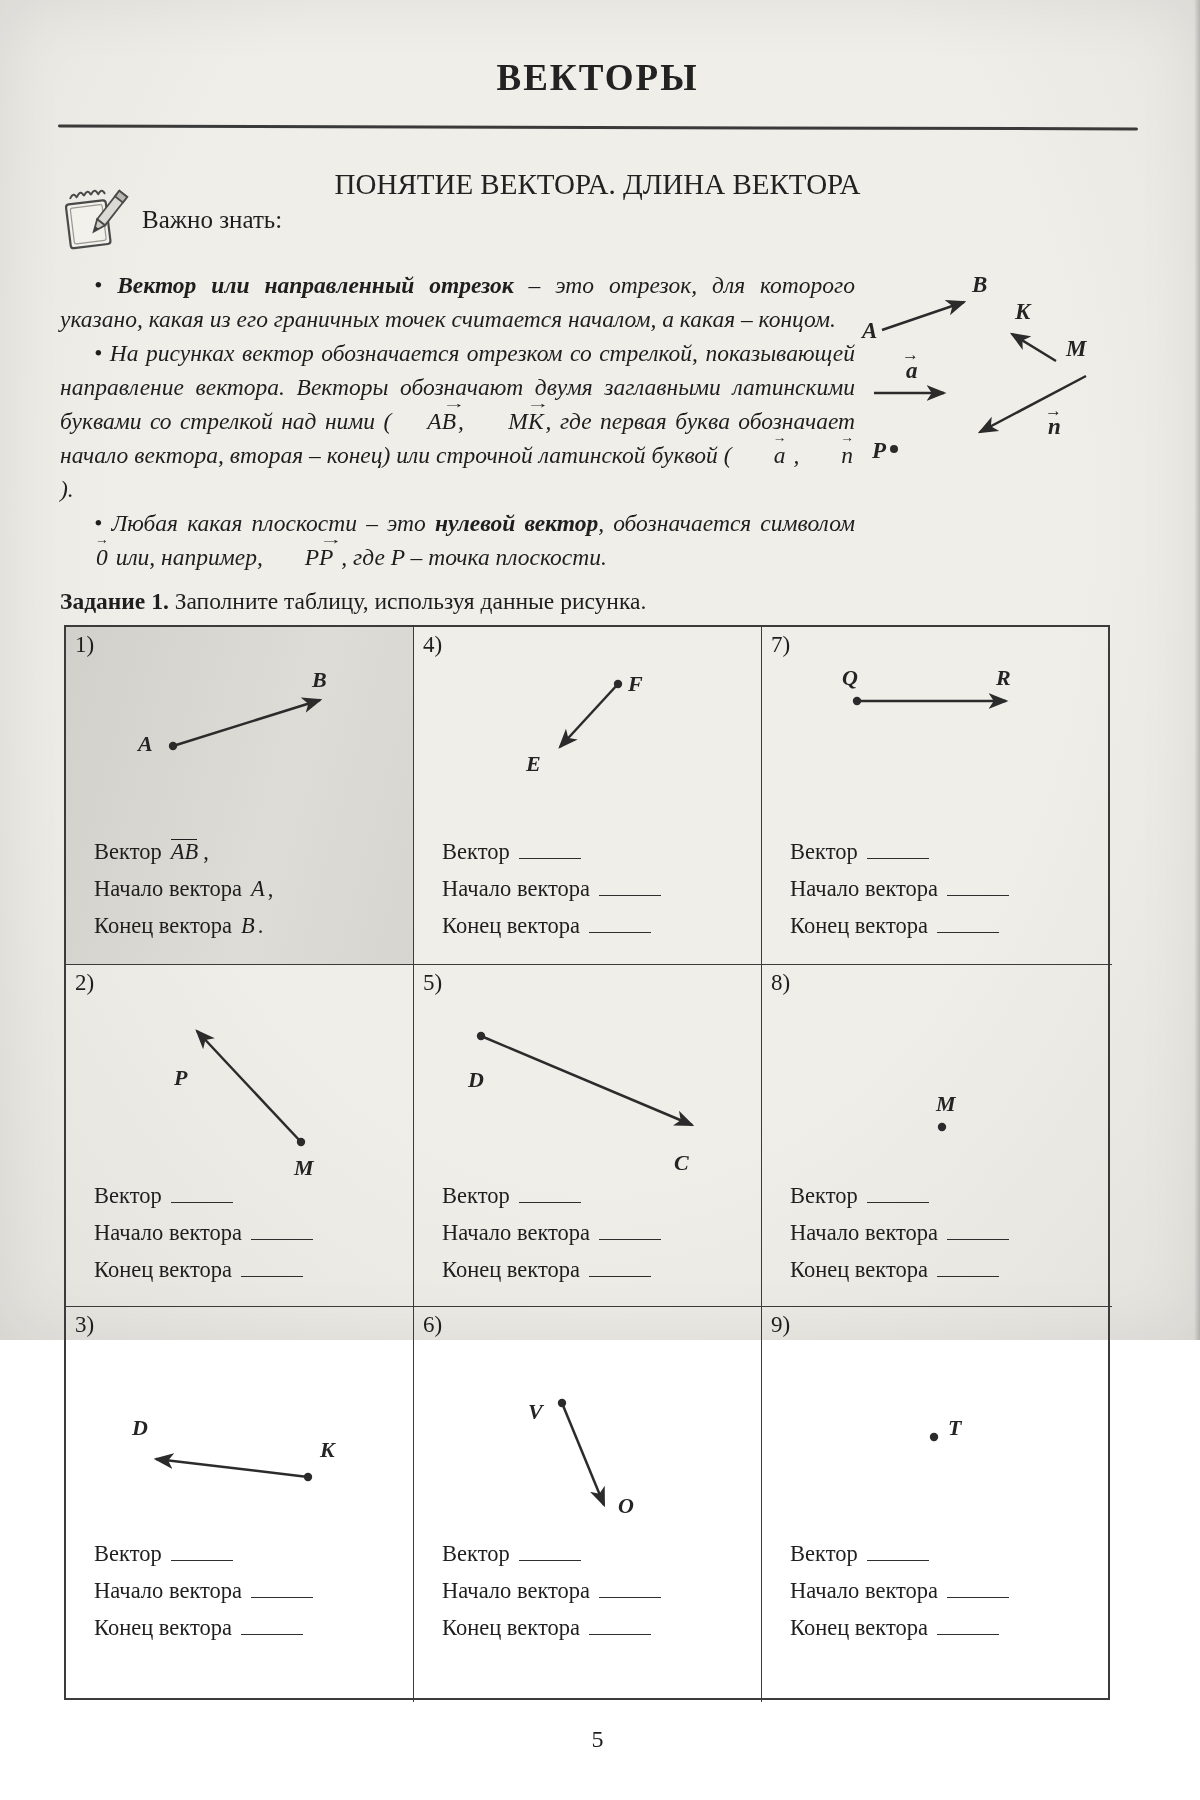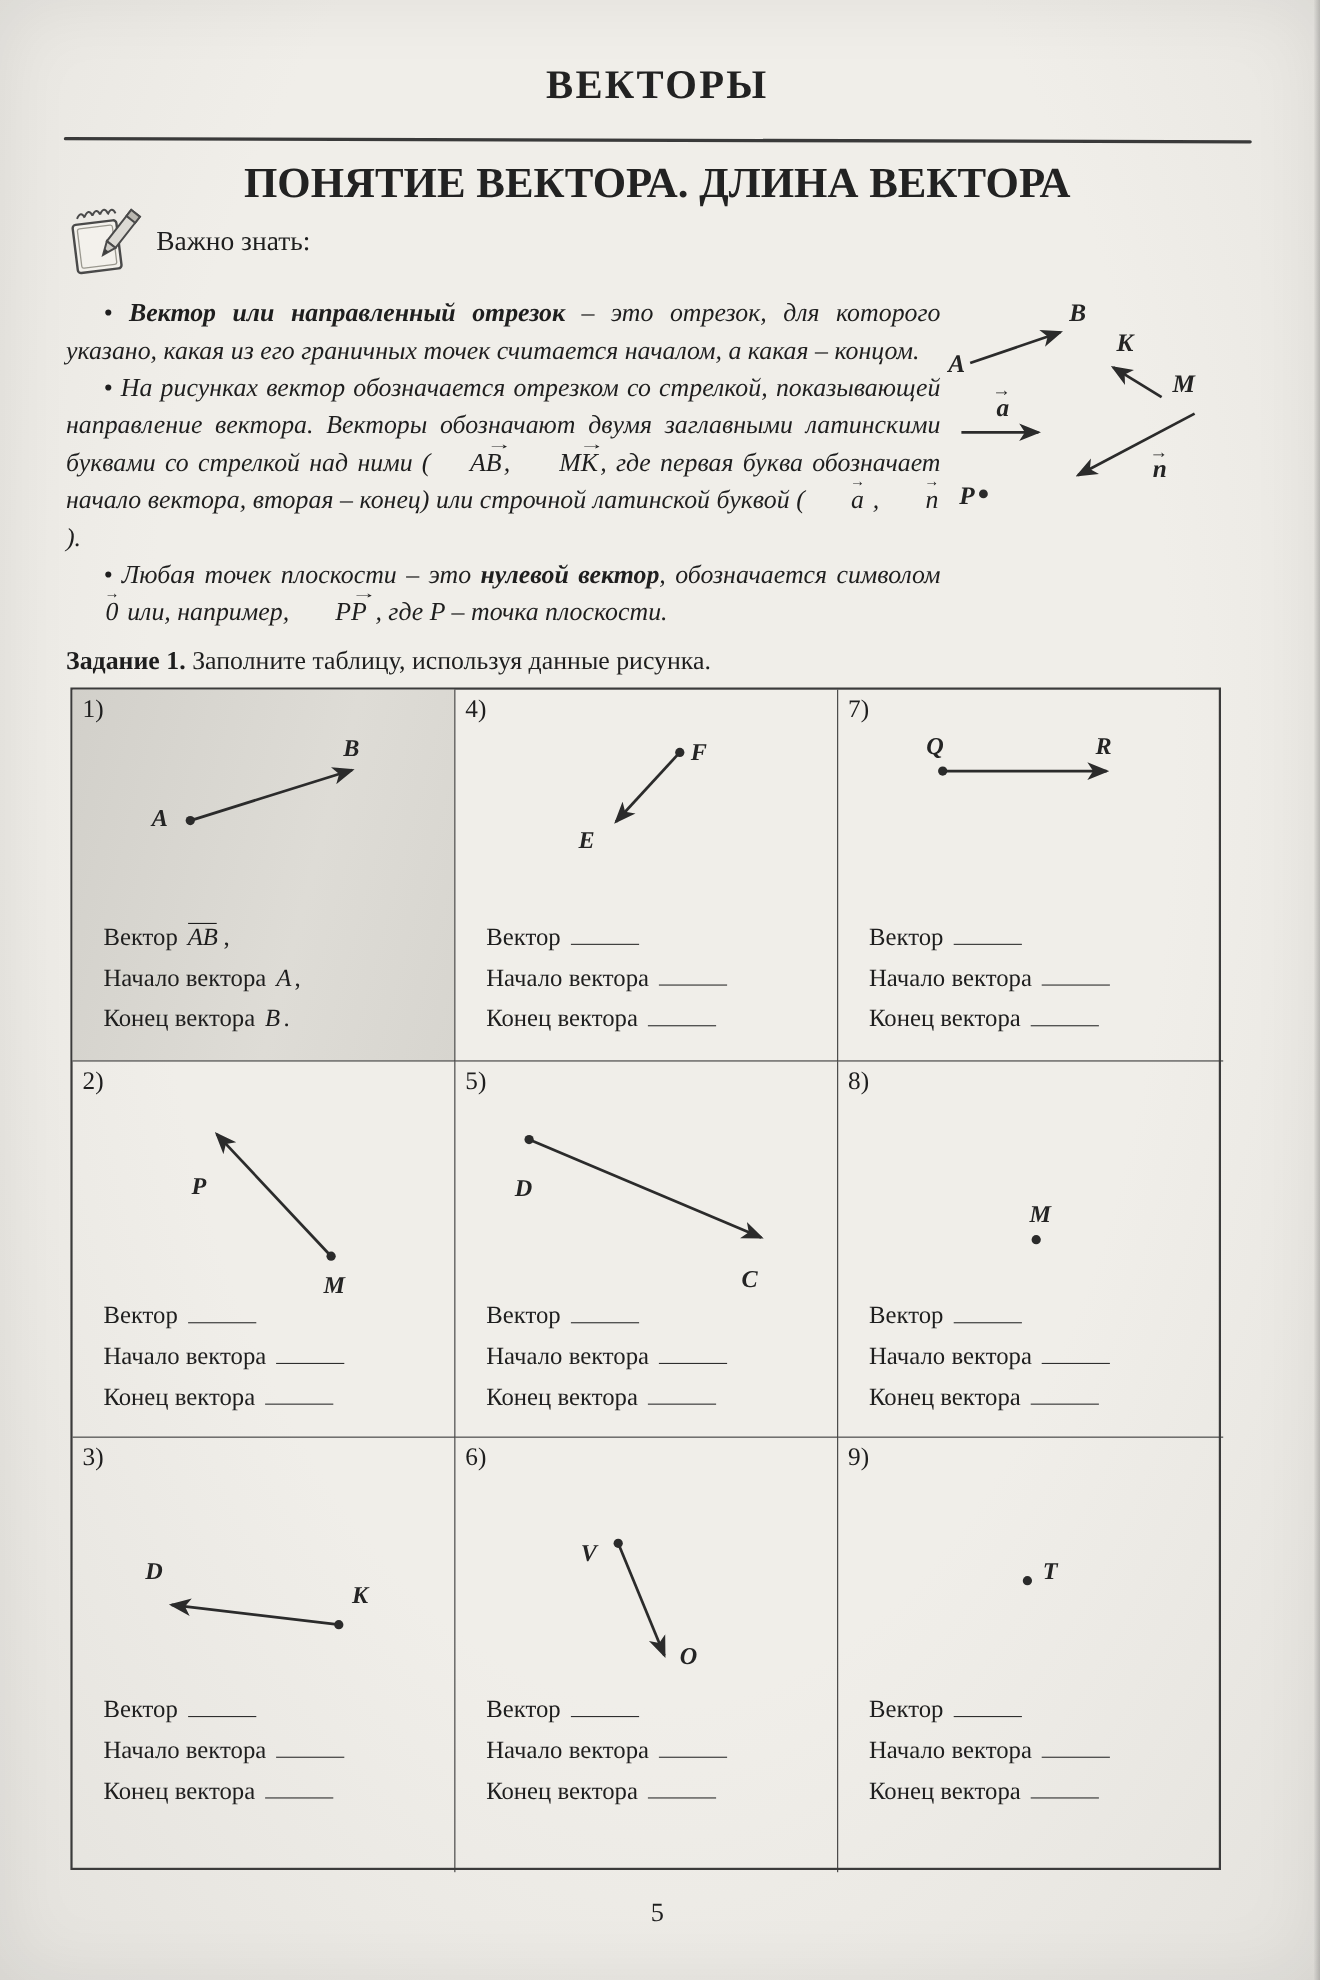--- a/index.html
+++ b/index.html
@@ -1,29 +1,29 @@
 <!DOCTYPE html>
 <html><head>
 <meta charset="utf-8">
 <style>
   html,body{margin:0;padding:0;}
   body{width:1200px;height:1800px;overflow:hidden;
        font-family:"Liberation Serif","DejaVu Serif",serif;color:#1e1e1e;}
-  .page{position:relative;width:1200px;height:1800px;
+  .page{position:relative;width:1200px;height:1340px;
         background:radial-gradient(ellipse at 50% 38%, #f0eee9 55%, #e4e2dd 100%);
         box-shadow:inset 0 0 70px rgba(0,0,0,.07);}
   .page::after{content:"";position:absolute;right:0;top:0;width:6px;height:100%;
         background:linear-gradient(to left, rgba(60,60,60,.25), rgba(60,60,60,0));}
 
   .title{position:absolute;left:60px;top:56px;width:1075px;text-align:center;
          font-size:37px;font-weight:bold;letter-spacing:2px;color:#222;}
   .rule{position:absolute;left:58px;top:126px;width:1080px;height:3px;background:#3a3a3a;
         border-radius:2px;transform:rotate(.15deg);}
-  .subtitle{position:absolute;left:60px;top:144px;width:1075px;text-align:center;
-            font-size:39px;font-weight:bold;color:#222;}
+  .subtitle{position:absolute;left:60px;top:168px;width:1075px;text-align:center;
+            font-size:29px;font-weight:normal;color:#222;}
 
   .note-icon{position:absolute;left:60px;top:186px;width:72px;height:66px;}
   .note-label{position:absolute;left:142px;top:206px;font-size:25px;}
 
   .intro{position:absolute;left:60px;top:246px;width:795px;font-size:23.5px;font-style:italic;
          line-height:34px;text-align:justify;margin-top:22px;}
   .intro p{margin:0;text-indent:34px;}
   .b{font-weight:bold;}
   .vec{position:relative;display:inline-block;font-style:italic;margin:0 2px;line-height:1;}
   .vec::after{content:"\2192";position:absolute;left:50%;top:-0.92em;transform:translateX(-50%);
@@ -95,21 +95,21 @@
       <rect x="41" y="2" width="10" height="7" fill="#b9b7b0" stroke="#4a4a4a" stroke-width="1.8"></rect>
       <polygon points="41,38 51,38 46,50" fill="#cfcdc7" stroke="#4a4a4a" stroke-width="1.8"></polygon>
       <polygon points="44,44.5 48,44.5 46,50" fill="#3f3f3f"></polygon>
     </g>
   </svg>
   <div class="note-label">Важно знать:</div>
 
   <div class="intro">
     <p><span>•</span> <span class="b">Вектор или направленный отрезок</span><span> – это отрезок, для которого указано, какая из его граничных точек считается началом, а какая – концом.</span></p>
     <p><span>•</span> <span>На рисунках вектор обозначается отрезком со стрелкой, показывающей направление вектора. Векторы обозначают двумя заглавными латинскими буквами со стрелкой над ними (</span><span class="vec vec-wide">AB</span><span>, </span><span class="vec vec-wide">MK</span><span>, где первая буква обозначает начало вектора, вторая – конец) или строчной латинской буквой ( </span><span class="vec">a</span><span> , </span><span class="vec">n</span><span> ).</span></p>
-    <p><span>•</span> <span>Любая точек плоскости – это </span><span class="b">нулевой вектор</span><span>, обозначается символом </span><span class="vec">0</span><span> или, например, </span><span class="vec vec-wide">PP</span><span> , где </span><span style="font-style:italic">P</span><span> – точка плоскости.</span></p>
+    <p><span>•</span> <span>Любая какая плоскости – это </span><span class="b">нулевой вектор</span><span>, обозначается символом </span><span class="vec">0</span><span> или, например, </span><span class="vec vec-wide">PP</span><span> , где </span><span style="font-style:italic">P</span><span> – точка плоскости.</span></p>
   </div>
 
   <svg class="figure" viewBox="0 0 290 205">
     <text class="fig-text" x="10" y="72">A</text>
     <line class="stroke" x1="30" y1="64" x2="112" y2="36" marker-end="url(#ah)"></line>
     <text class="fig-text" x="120" y="26">B</text>
 
     <text class="fig-text" x="163" y="53">K</text>
     <line class="stroke" x1="204" y1="95" x2="160" y2="68" marker-end="url(#ah)"></line>
     <text class="fig-text" x="214" y="90">M</text>

